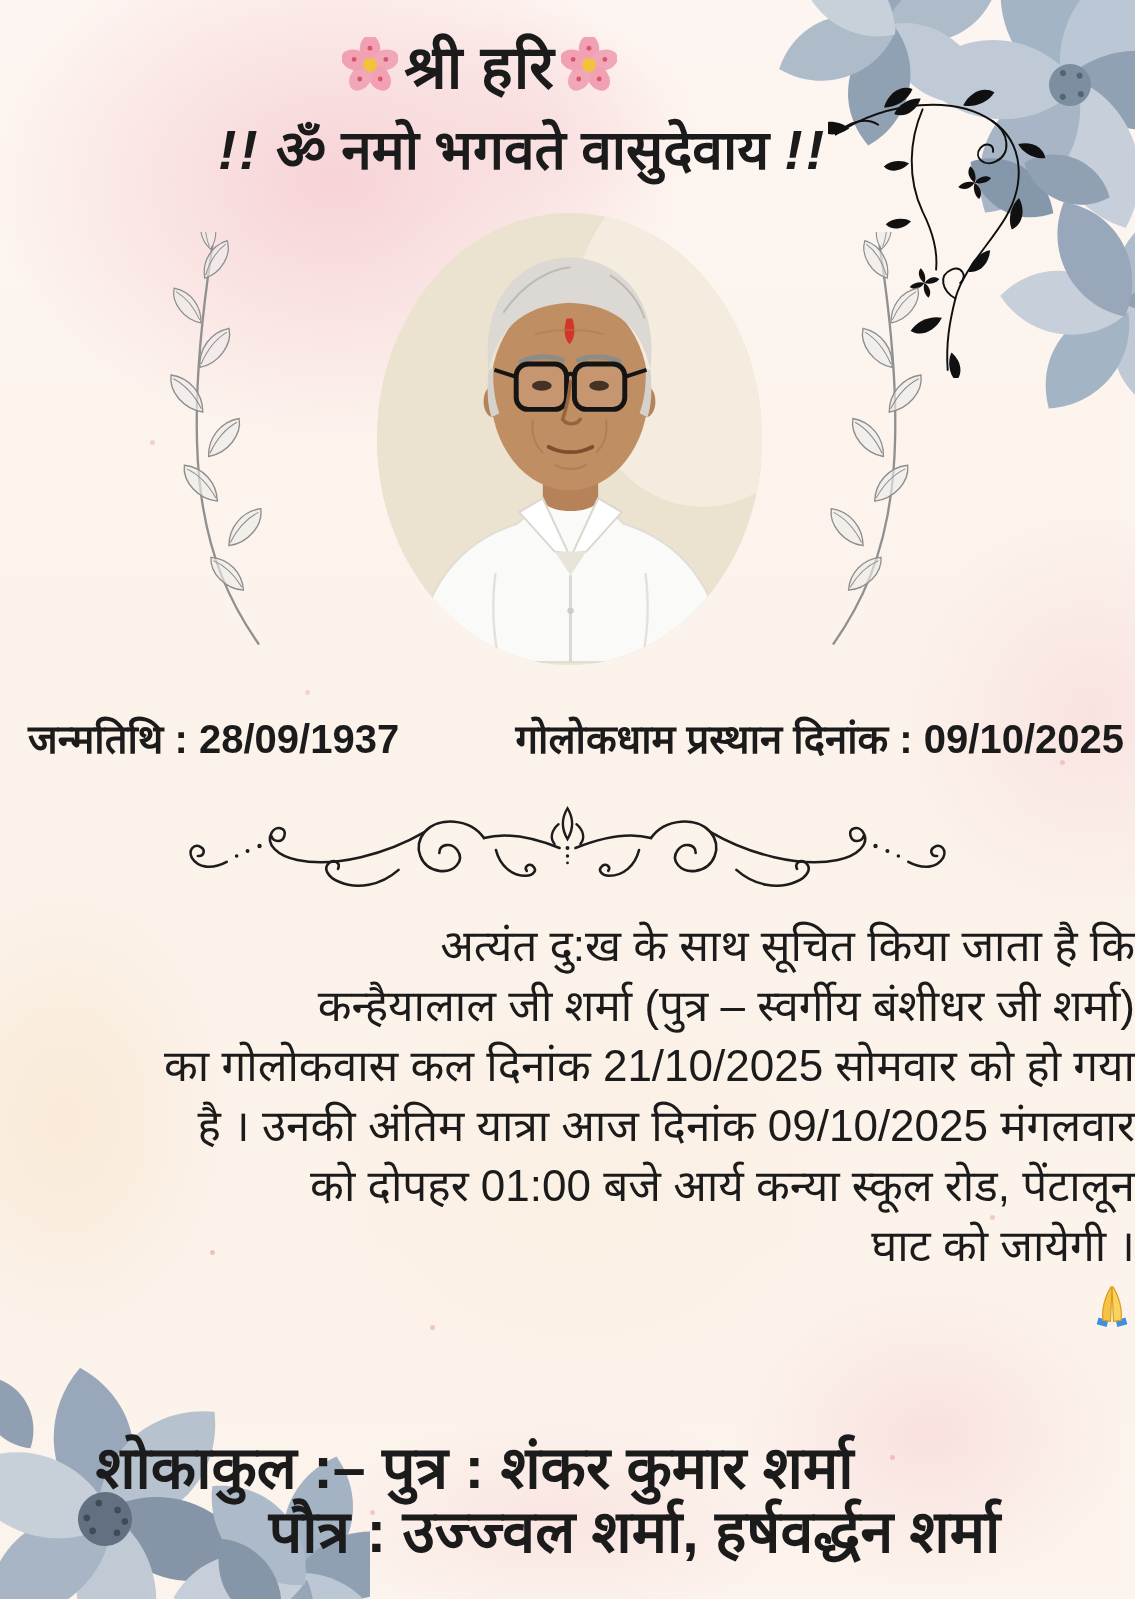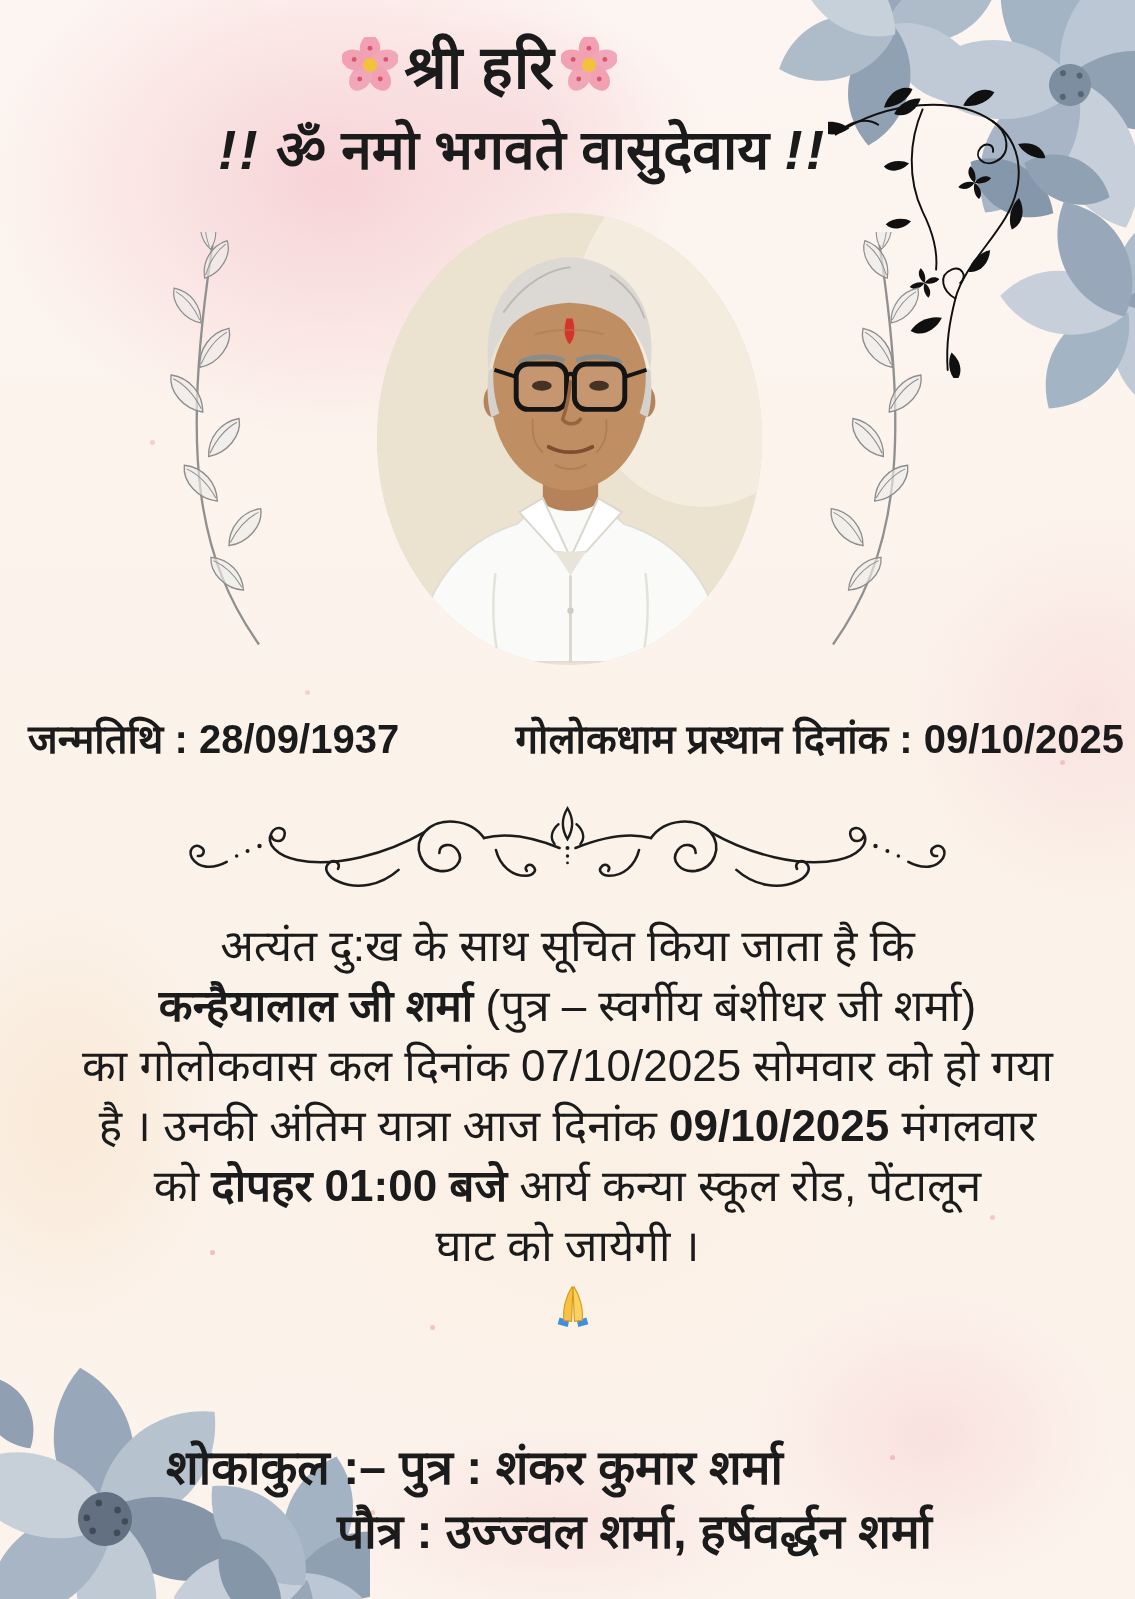--- a/index.html
+++ b/index.html
@@ -36,27 +36,27 @@
   
   .photo{position:absolute;left:377px;top:213px;width:385px;height:452px;border-radius:50%;
     overflow:hidden;background:#ebe2cf;}
   .photo svg{display:block;width:100%;height:100%;}
   
   .dates{position:absolute;top:710px;left:28px;right:26px;display:flex;justify-content:space-between;
     font-size:40px;font-weight:800;white-space:nowrap;align-items:flex-end;}
   
   .divider{position:absolute;left:180px;top:798px;width:775px;height:100px;}
   
-  .body-block{position:absolute;top:916px;left:0;width:1135px;text-align:center;
+  .body-block{position:absolute;top:916px;left:0;width:1135px;text-align:right;
     font-size:44px;line-height:60px;font-weight:500;}
-  .body-block b{font-weight:700;}
+  .body-block b{font-weight:400;}
   .prayer-hands{width:46px;height:46px;display:inline-block;vertical-align:-8px;margin-left:10px;}
   
   .mourners{position:absolute;top:1436px;left:0;width:949px;text-align:center;
-    font-size:48px;font-weight:800;line-height:64px;}
+    font-size:59px;font-weight:800;line-height:64px;}
   .mourners .m2{transform:translateX(160px);}
   
   .laurel{position:absolute;width:155px;height:420px;}
   .laurel-left{left:135px;top:232px;}
   .laurel-right{left:802px;top:232px;transform:scaleX(-1);}
   .vine{position:absolute;left:828px;top:80px;width:222px;height:298px;}
   .corner-tr{position:absolute;right:0;top:0;width:400px;height:520px;}
   .corner-bl{position:absolute;left:0;bottom:0;width:370px;height:270px;}
 </style>
 </head>
@@ -350,21 +350,21 @@
       <path d="M399,26 C406,32 408,40 403,46"></path>
       <circle cx="390" cy="50" r="2" fill="#1c1c1c" stroke="none"></circle>
       <circle cx="390" cy="58" r="1.7" fill="#1c1c1c" stroke="none"></circle>
       <circle cx="390" cy="65" r="1.4" fill="#1c1c1c" stroke="none"></circle>
     </g>
   </svg>
 
   <div class="body-block">
     <div><span>अत्यंत दु:ख के साथ सूचित किया जाता है कि</span></div>
     <div><b>कन्हैयालाल जी शर्मा</b><span> (पुत्र – स्वर्गीय बंशीधर जी शर्मा)</span></div>
-    <div><span>का गोलोकवास कल दिनांक 07/10/2025 सोमवार को हो गया</span></div>
+    <div><span>का गोलोकवास कल दिनांक 21/10/2025 सोमवार को हो गया</span></div>
     <div><span>है । उनकी अंतिम यात्रा आज दिनांक </span><b>09/10/2025</b><span> मंगलवार</span></div>
     <div><span>को </span><b>दोपहर 01:00 बजे</b><span> आर्य कन्या स्कूल रोड, पेंटालून</span></div>
     <div><span>घाट को जायेगी ।</span></div>
     <div>
       <svg class="prayer-hands" viewBox="0 0 48 48" aria-hidden="true">
         <path d="M10,36 L20,39 L18.5,46 L8,43 Z" fill="#3f8fe0"></path>
         <path d="M38,36 L28,39 L29.5,46 L40,43 Z" fill="#3f8fe0"></path>
         <path d="M23,4 C17,13 13,27 14.5,39 L22.5,40 C23,28 23.5,14 24,6 Z" fill="#f6c244" stroke="#d99a1f" stroke-width="1.2"></path>
         <path d="M25,4 C31,13 35,27 33.5,39 L25.5,40 C25,28 24.5,14 24,6 Z" fill="#fbd25e" stroke="#d99a1f" stroke-width="1.2"></path>
       </svg>

